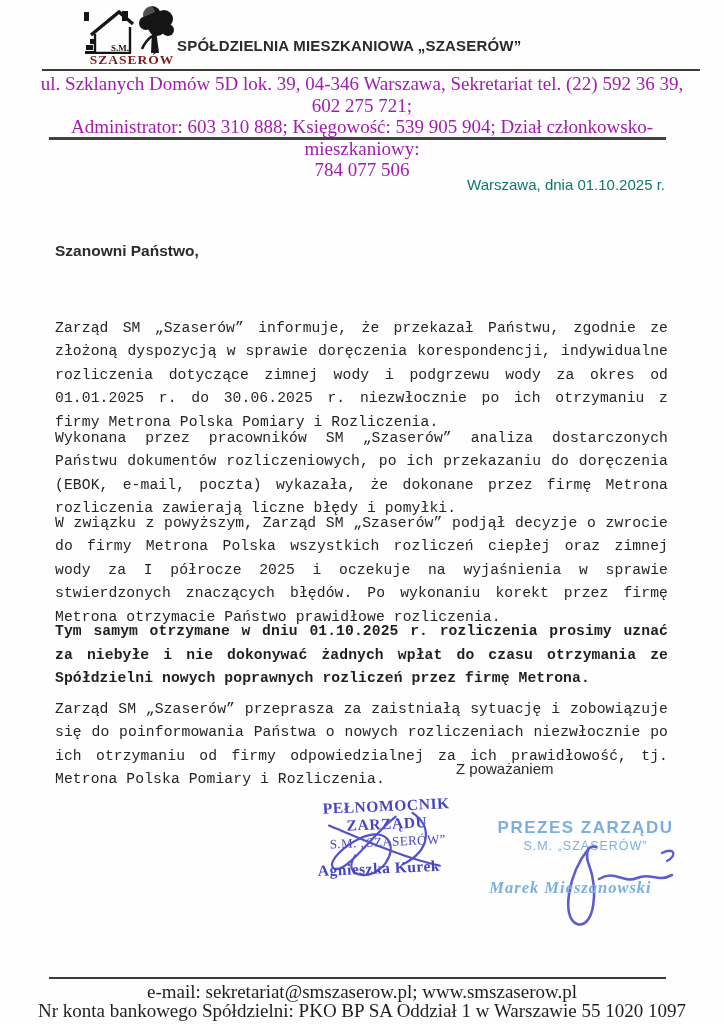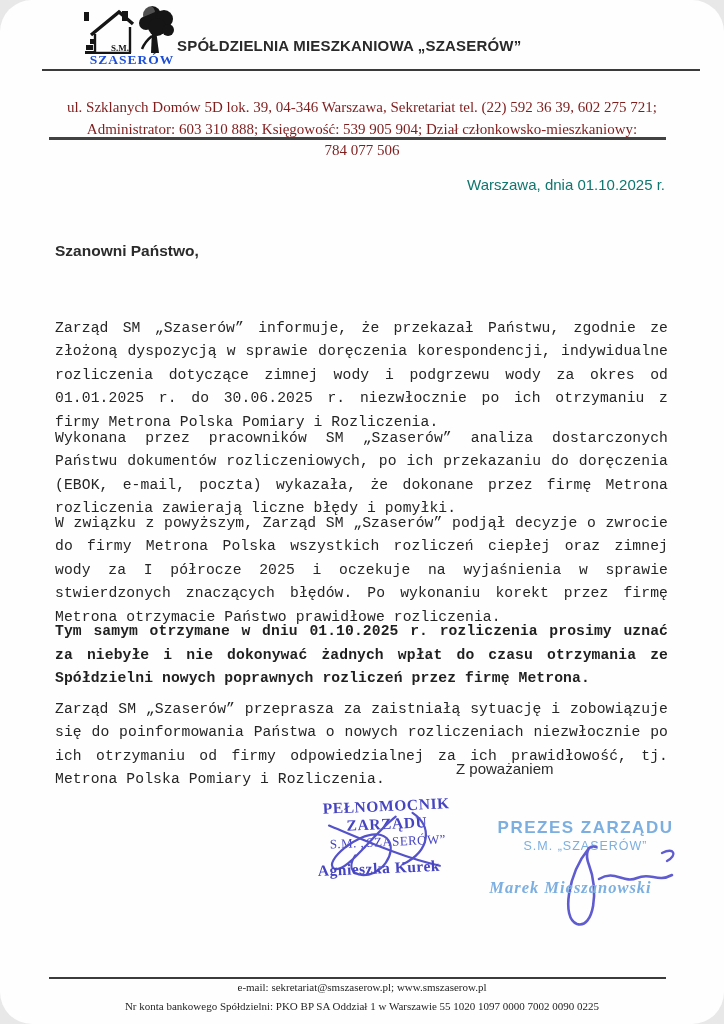--- a/index.html
+++ b/index.html
@@ -4,43 +4,41 @@
 <style>
   html,body{margin:0;padding:0;background:#e8e8e8;}
   .page{
     position:relative;
     width:724px;height:1024px;
     margin:0 auto;
     background:#fefefe;
     font-family:"Liberation Sans",sans-serif;
     color:#262626;
     overflow:hidden;
-    border-radius:32px;
   }
   
   .logo{position:absolute;left:82px;top:4px;width:100px;text-align:center;}
   .logo svg{display:block;margin:0 auto;}
   .logo-name{
     font-family:"Liberation Serif",serif;
-    font-weight:bold;font-size:13.5px;letter-spacing:1px;color:#1d4ed8;
+    font-weight:bold;font-size:13.5px;letter-spacing:1px;color:#7f1d1d;
     margin-top:-2px;
   }
   .header-title{
     position:absolute;left:177px;top:37px;width:520px;
     font-family:"Liberation Sans",sans-serif;
     font-weight:bold;font-size:15px;letter-spacing:0.2px;color:#2a2a2a;
     white-space:nowrap;
   }
   .rule-thin{position:absolute;left:42px;width:658px;top:69px;height:2px;background:#3b3b3b;}
   .header-address{
     position:absolute;left:30px;top:73px;width:664px;
     font-family:"Liberation Serif",serif;
-    font-size:15px;line-height:21.5px;color:#7f1d1d;
+    font-size:19px;line-height:21.5px;color:#a21caf;
     text-align:center;
-    margin-top:24px;
   }
   .rule-thick{position:absolute;left:49px;width:617px;top:137px;height:3px;background:#424242;}
 
   
   .date-line{position:absolute;top:176px;right:59px;font-size:15px;color:#0f766e;}
   .greeting{position:absolute;left:55px;top:242px;font-size:15.5px;font-weight:bold;color:#2b2b2b;}
   .para{
     position:absolute;left:55px;width:613px;
     font-size:14.7px;line-height:23.6px;letter-spacing:0.1px;
     text-align:justify;color:#252525;font-family:Liberation Mono, monospace;
@@ -76,21 +74,21 @@
   }
   .ink{position:absolute;pointer-events:none;}
   .ink-left{left:12px;top:8px;}
   .ink-right{left:28px;top:14px;}
   .ink path{fill:none;stroke:currentColor;stroke-linecap:round;}
 
   
   .footer-rule{position:absolute;left:49px;width:617px;top:977px;height:2px;background:#3b3b3b;}
   .footer-line{
     position:absolute;left:30px;width:664px;text-align:center;
-    font-family:"Liberation Serif",serif;font-size:11px;color:#1e1e1e;
+    font-family:"Liberation Serif",serif;font-size:19px;color:#1e1e1e;
   }
   .footer-1{top:981px;}
   .footer-2{top:1000px;}
 </style>
 </head>
 <body>
 
 <div class="page">
 
   <div class="logo">

